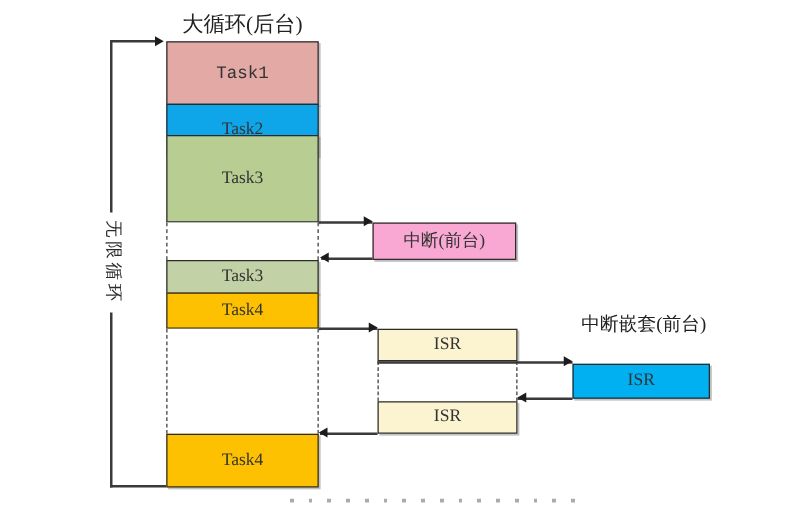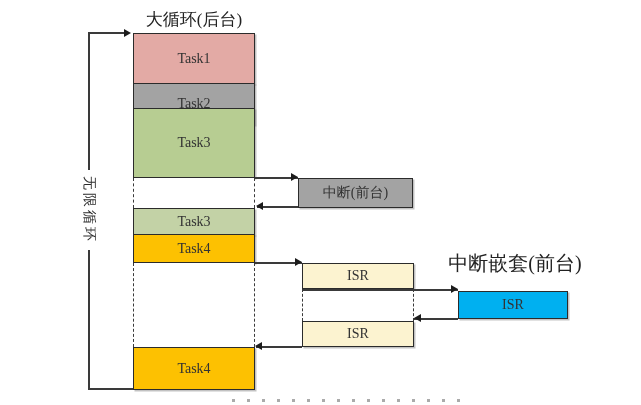--- a/index.html
+++ b/index.html
@@ -49,56 +49,56 @@
 <div id="stage">
 
   <div class="caption-title" style="left:123px;top:8px;width:142px;">大循环(后台)</div>
 
   <div class="vline" style="left:88px;top:32px;height:358px;"></div>
   <div class="hline" style="left:88px;top:32px;width:37px;"></div>
   <div class="ah-r" style="left:124px;top:29px;"></div>
   <div class="hline" style="left:88px;top:388px;width:45px;"></div>
   <div class="loop-label">无限循环</div>
 
-  <div class="box" style="left: 133px; top: 33px; width: 122px; height: 51px; background-color: rgb(227, 170, 165);">
+  <div class="box" style="left: 133px; top: 33px; width: 122px; height: 51px; background-color: rgb(227, 170, 165); font-family: Liberation Mono, monospace;">
     <span>Task1</span>
   </div>
-  <div class="box" style="left: 133px; top: 83px; width: 122px; height: 42px; background-color: #a3a3a3;">
+  <div class="box" style="left: 133px; top: 83px; width: 122px; height: 42px; background-color: #0ea5e9;">
     <span>Task2</span>
   </div>
   <div class="box" style="left: 133px; top: 108px; width: 122px; height: 70px; background-color: rgb(183, 205, 146);">
     <span>Task3</span>
   </div>
   <div class="dashedgap" style="left:133px;top:178px;width:122px;height:30px;"></div>
   <div class="box" style="left: 133px; top: 208px; width: 122px; height: 27px; background-color: rgb(195, 210, 166);">
     <span>Task3</span>
   </div>
   <div class="box" style="left: 133px; top: 234px; width: 122px; height: 29px; background-color: rgb(253, 193, 1);">
     <span>Task4</span>
   </div>
   <div class="dashedgap" style="left:133px;top:263px;width:122px;height:84px;"></div>
   <div class="box" style="left: 133px; top: 347px; width: 122px; height: 43px; background-color: rgb(253, 193, 1);">
     <span>Task4</span>
   </div>
 
   <div class="hline" style="left:255px;top:177px;width:43px;"></div>
   <div class="ah-r" style="left:291px;top:173px;"></div>
-  <div class="box" style="left: 298px; top: 178px; width: 115px; height: 30px; background-color: #a3a3a3;">
+  <div class="box" style="left: 298px; top: 178px; width: 115px; height: 30px; background-color: #f9a8d4;">
     <span>中断(前台)</span>
   </div>
   <div class="hline" style="left:257px;top:206px;width:41px;"></div>
   <div class="ah-l" style="left:256px;top:202px;"></div>
 
   <div class="hline" style="left:255px;top:262px;width:47px;"></div>
   <div class="ah-r" style="left:295px;top:258px;"></div>
   <div class="box" style="left: 302px; top: 263px; width: 112px; height: 26px; background-color: rgb(252, 243, 208);">
     <span>ISR</span>
   </div>
 
-  <div class="caption-title" style="left:445px;top:250px;width:140px;font-size:20px;">中断嵌套(前台)</div>
+  <div class="caption-title" style="left:445px;top:250px;width:140px;font-size:15px;">中断嵌套(前台)</div>
   <div class="hline" style="left:302px;top:289px;width:156px;"></div>
   <div class="ah-r" style="left:451px;top:285px;"></div>
   <div class="box" style="left: 458px; top: 291px; width: 110px; height: 28px; background-color: rgb(0, 176, 240);">
     <span>ISR</span>
   </div>
   <div class="hline" style="left:414px;top:318px;width:44px;"></div>
   <div class="ah-l" style="left:414px;top:314px;"></div>
 
   <div class="dashv" style="left:302px;top:289px;height:32px;"></div>
   <div class="dashv" style="left:413px;top:289px;height:32px;"></div>

